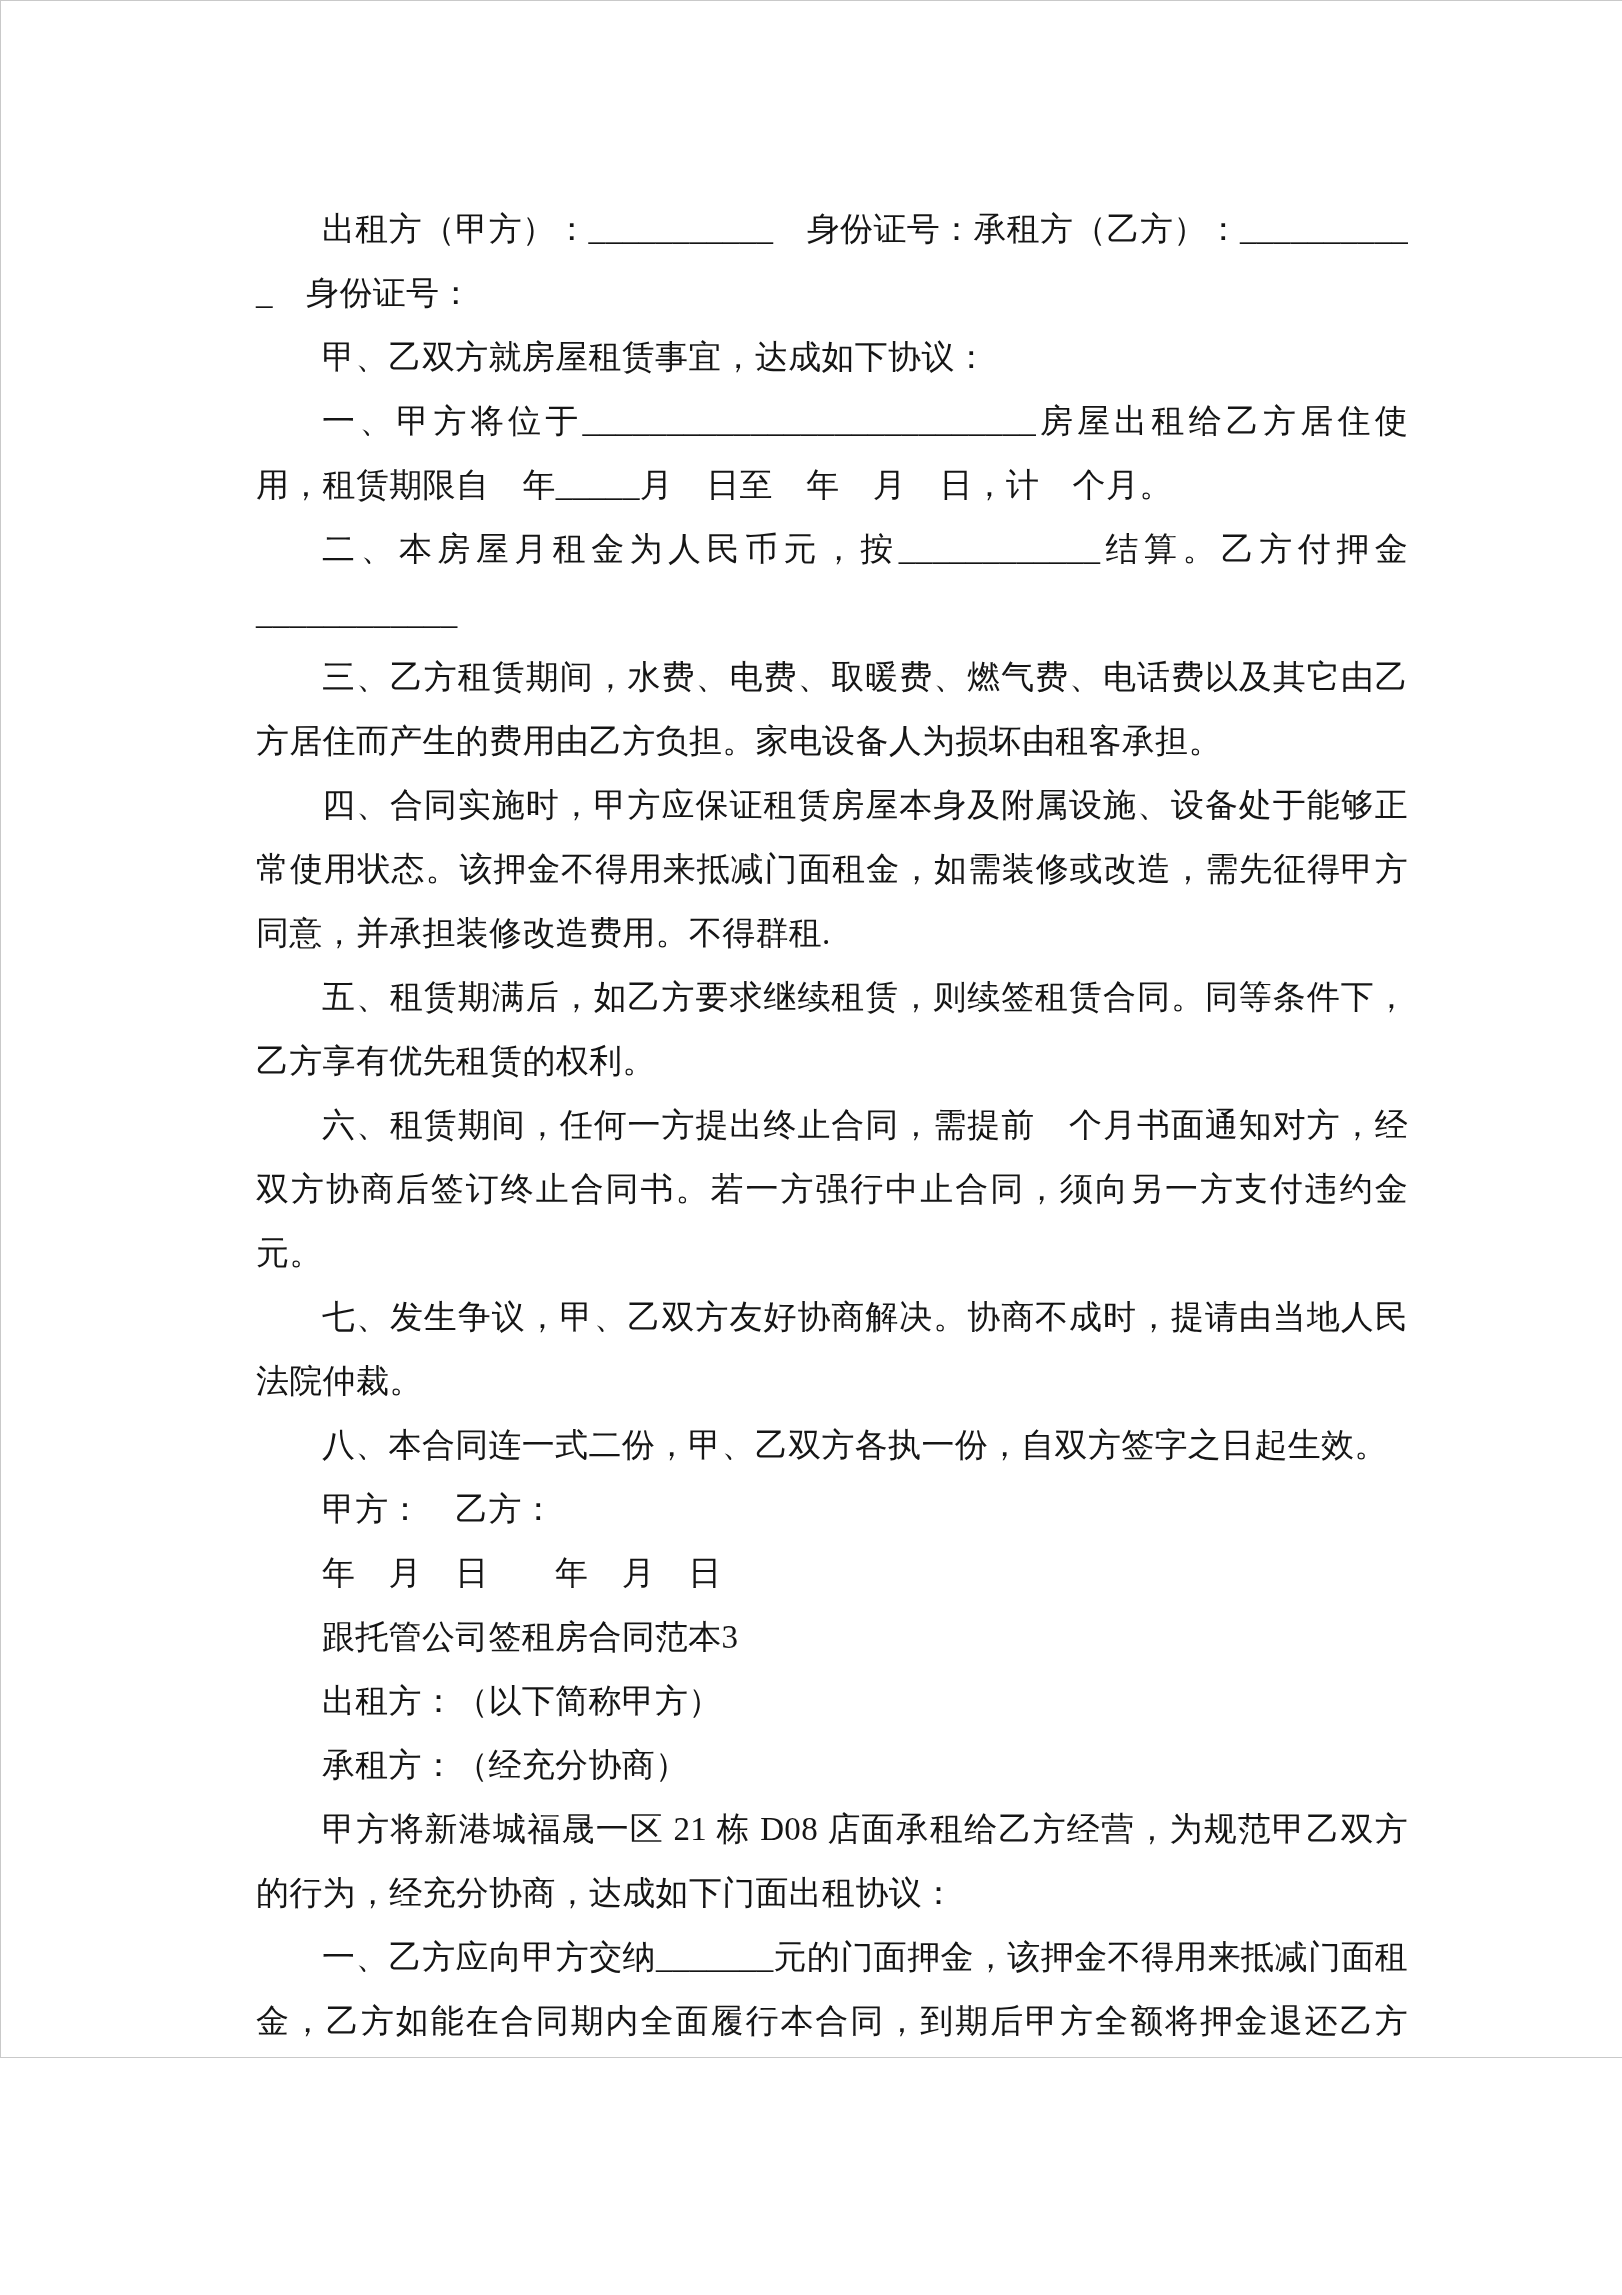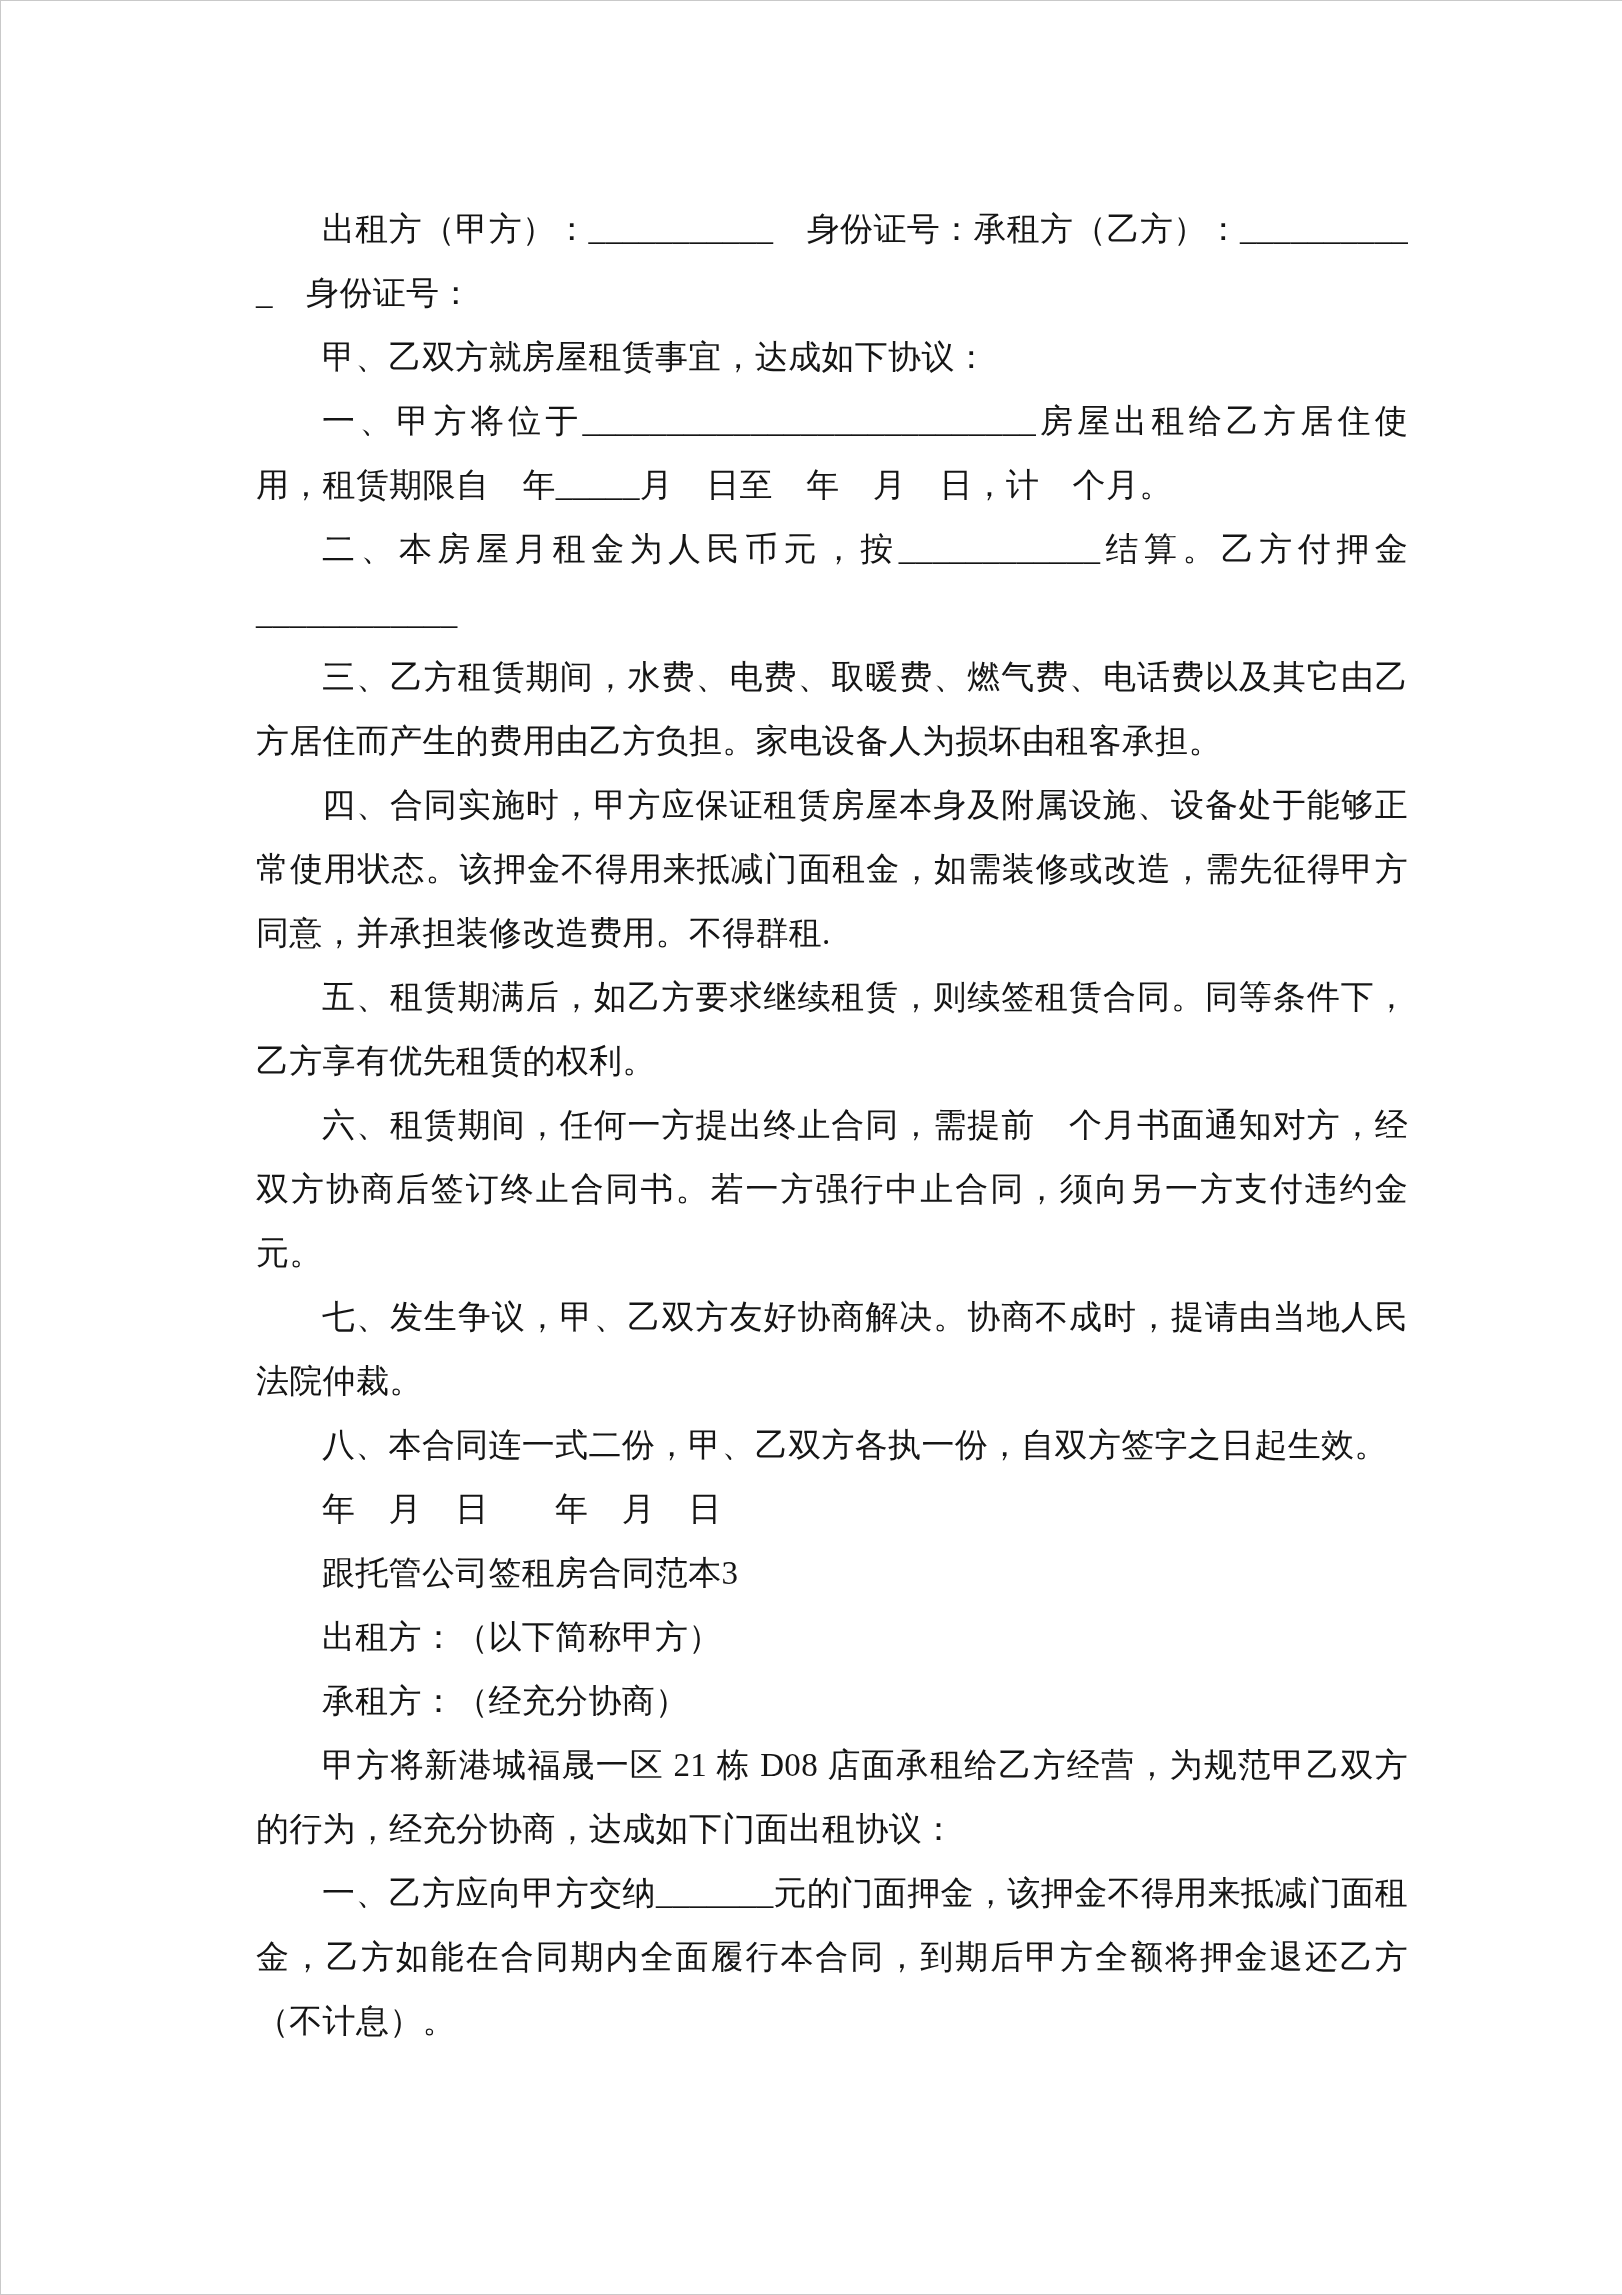--- a/index.html
+++ b/index.html
@@ -4,21 +4,21 @@
 <title>租房合同文档</title>
 <style>
   * { margin: 0; padding: 0; box-sizing: border-box; }
   html, body {
     background: #ffffff;
     font-family: "Liberation Serif", "DejaVu Serif", serif;
   }
   .page {
     position: relative;
     width: 1623px;
-    height: 2295px;
+    height: 2058px;
     background: #ffffff;
     border: 1.3px solid #c9c9c9;
     overflow: hidden;
   }
   .doc {
     position: absolute;
     top: 196px;
     left: 255px;
     width: 1152px;
     font-size: 33px;
@@ -47,20 +47,21 @@
       <p class="para indent">甲、乙双方就房屋租赁事宜，达成如下协议：</p>
       <p class="para indent">一、甲方将位于___________________________房屋出租给乙方居住使用，租赁期限自　年_____月　日至　年　月　日，计　个月。</p>
       <p class="para indent spread">二、本房屋月租金为人民币元，按____________结算。乙方付押金</p>
       <p class="para noindent">____________</p>
       <p class="para indent">三、乙方租赁期间，水费、电费、取暖费、燃气费、电话费以及其它由乙方居住而产生的费用由乙方负担。家电设备人为损坏由租客承担。</p>
       <p class="para indent">四、合同实施时，甲方应保证租赁房屋本身及附属设施、设备处于能够正常使用状态。该押金不得用来抵减门面租金，如需装修或改造，需先征得甲方同意，并承担装修改造费用。不得群租.</p>
       <p class="para indent">五、租赁期满后，如乙方要求继续租赁，则续签租赁合同。同等条件下，乙方享有优先租赁的权利。</p>
       <p class="para indent">六、租赁期间，任何一方提出终止合同，需提前　个月书面通知对方，经双方协商后签订终止合同书。若一方强行中止合同，须向另一方支付违约金　元。</p>
       <p class="para indent">七、发生争议，甲、乙双方友好协商解决。协商不成时，提请由当地人民法院仲裁。</p>
       <p class="para indent">八、本合同连一式二份，甲、乙双方各执一份，自双方签字之日起生效。</p>
+      <p class="para indent">甲方：　乙方：</p>
       <p class="para indent">年　月　日　　年　月　日</p>
       <p class="para indent">跟托管公司签租房合同范本3</p>
       <p class="para indent">出租方：（以下简称甲方）</p>
       <p class="para indent">承租方：（经充分协商）</p>
       <p class="para indent">甲方将新港城福晟一区 21 栋 D08 店面承租给乙方经营，为规范甲乙双方的行为，经充分协商，达成如下门面出租协议：</p>
       <p class="para indent">一、乙方应向甲方交纳_______元的门面押金，该押金不得用来抵减门面租金，乙方如能在合同期内全面履行本合同，到期后甲方全额将押金退还乙方（不计息）。</p>
     </div>
 </div>
 
 

